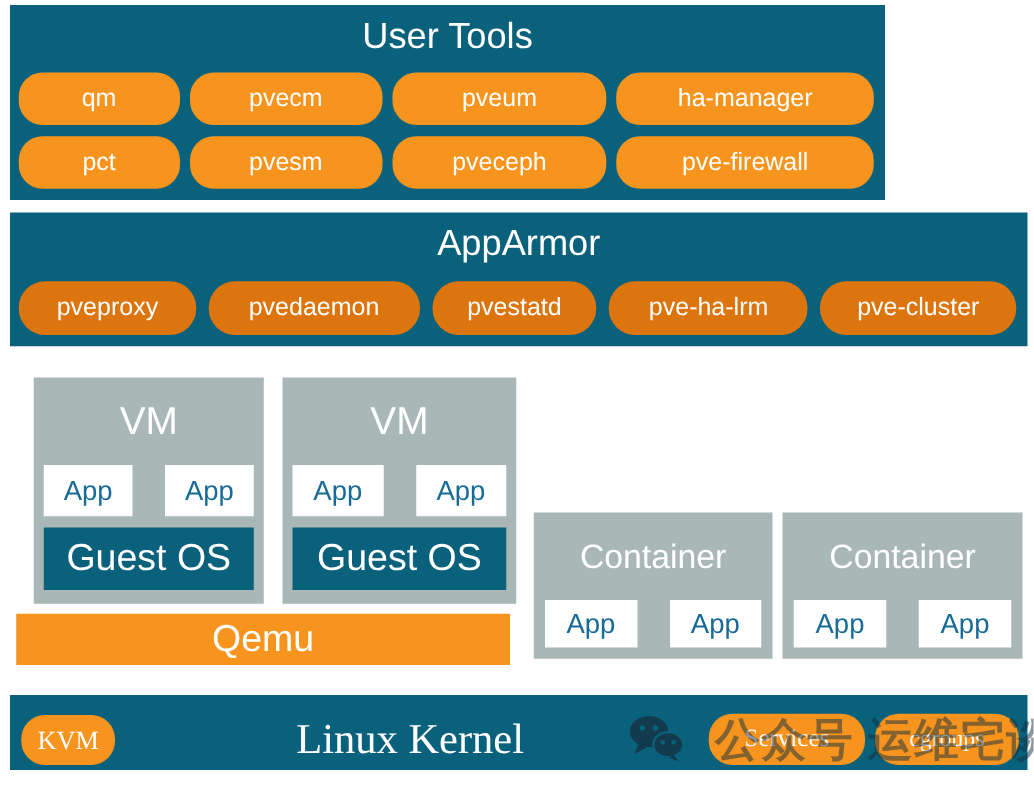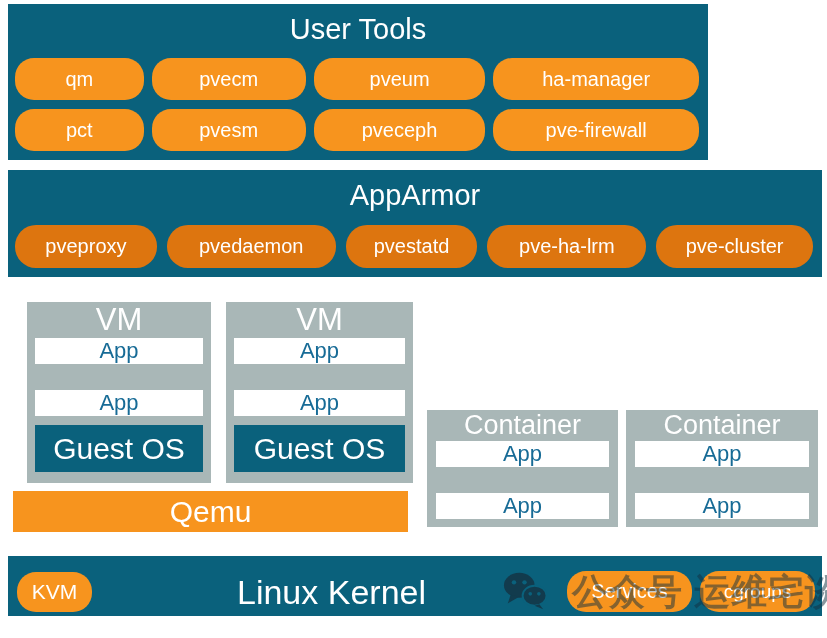--- a/index.html
+++ b/index.html
@@ -28,21 +28,21 @@
     position:absolute; left:7px; right:9px; top:55px; bottom:9px;
     display:grid; grid-template-columns:143fr 170fr 133fr 160fr 158fr; gap:10px;
   }
   .sv-grid .btn { font-size:20px; }
 
   
   .gray-box { position:absolute; background:#a9b7b7; display:flex; flex-direction:column; }
   .gbx-title { color:#ffffff; text-align:center; flex:1; display:flex; align-items:center; justify-content:center; }
   .vm .gbx-title { font-size:31px; }
   .cont .gbx-title { font-size:27px;text-align:center; }
-  .apps-row { display:flex; gap:26px; padding:0 8px;flex-direction:column; }
+  .apps-row { display:flex; gap:26px; padding:0 8px; }
   .app-box {
     background:#ffffff; color:#176b96; flex:1;
     display:flex; align-items:center; justify-content:center; font-size:22px;
   }
   .vm  { left:0;margin-left:12px; }
   .vm .apps-row .app-box { height:41px; }
   .guest-os {
     background:#0a617c; color:#ffffff; margin:9px 8px 11px; height:50px;
     display:flex; align-items:center; justify-content:center; font-size:30px;text-align:right;
   }
@@ -53,21 +53,21 @@
     position:absolute; left:13px; top:491px; width:395px; height:41px;
     background:#f7941e; color:#ffffff; display:flex; align-items:center; justify-content:center; font-size:30px;
   }
 
   .cont .apps-row { padding:0 9px; margin-bottom:9px; }
   .cont .app-box { height:38px; }
   .cont1 { left:427px; top:410px; width:191px; height:117px; }
   .cont2 { left:626px; top:410px; width:192px; height:117px; }
 
   
-  .kernel { position:absolute; left:8px; top:556px; width:814px; height:60px; background:#0a617c; }
+  .kernel { position:absolute; left:8px; top:556px; width:814px; height:60px; background:#0a617c;font-family:Liberation Serif, serif; }
   .kvm      { position:absolute; left:9px;   top:16px; width:75px;  height:40px; font-size:21px; }
   .kernel-title { position:absolute; left:229px; top:0; height:72px; display:flex; align-items:center; color:#ffffff; font-size:34px; }
   .apparmor { position:absolute; left:559px; top:15px; width:125px; height:41px; font-size:20px; }
   .cgroups  { position:absolute; left:692px; top:15px; width:115px; height:41px; font-size:19px; }
 
   
   .watermark {
     position:absolute; left:503px; top:569px; height:46px; z-index:5;
     display:flex; align-items:center; gap:25px; pointer-events:none;
   }

